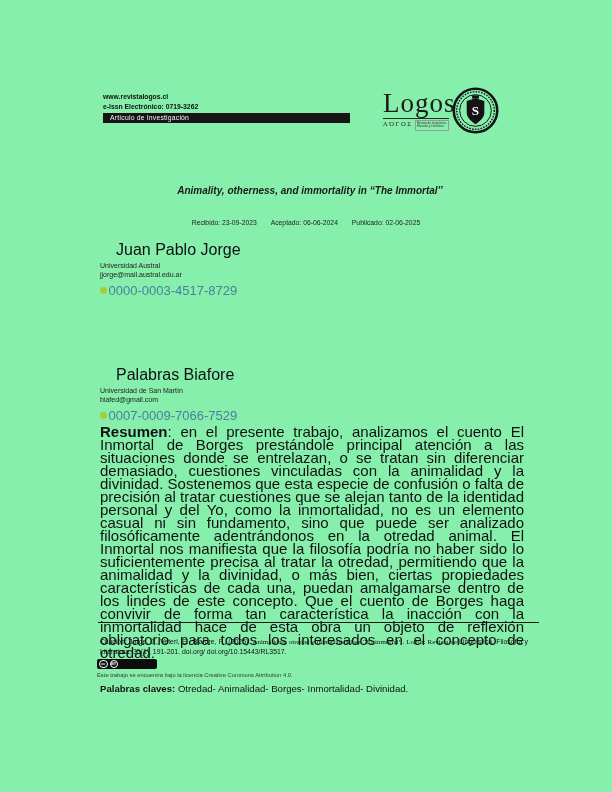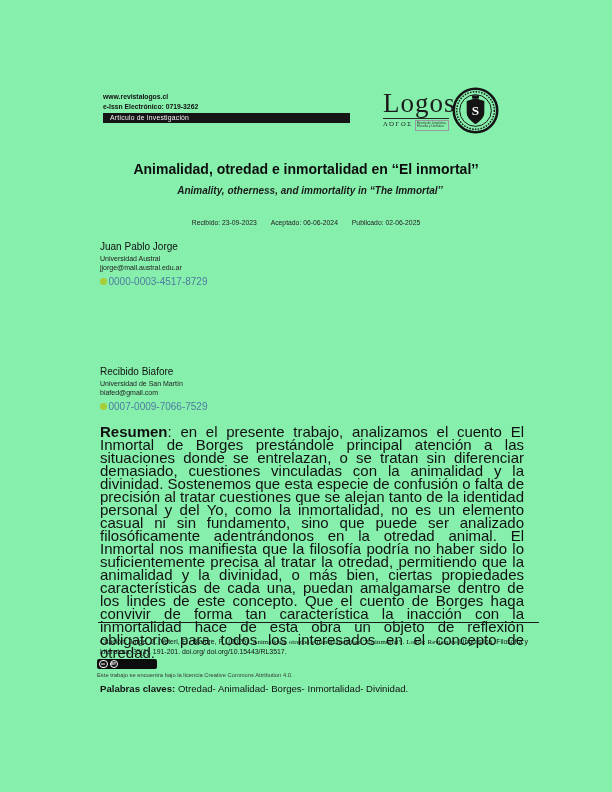--- a/index.html
+++ b/index.html
@@ -20,23 +20,23 @@
   .wordmark-greek { font-family:"Liberation Serif", serif; font-size:6.5px; letter-spacing:1.6px; color:#1a1a1a; white-space:nowrap; }
   .wordmark-tagline { font-size:3px; line-height:1.25; color:#333; margin-left:2px; border:0.5px solid #999; padding:0.5px 1px; }
   .seal { position:absolute; left:452px; top:87px; }
   
   .title { position:absolute; left:0; top:161px; width:612px; text-align:center; font-size:14px; font-weight:700; color:#0d0d0d; }
   .subtitle { position:absolute; left:4px; top:185px; width:612px; text-align:center; font-size:10px; font-weight:700; font-style:italic; color:#1a1a1a; }
   .dates { position:absolute; left:0; top:219px; width:612px; text-align:center; font-size:6.8px; color:#222; }
   .dates span { margin:0 6px; }
   
   .author { position:absolute; left:100px; }
-  .author-name { font-size:10px; color:#111; margin-bottom:2px; }
+  .author-name { font-size:16px; color:#111; margin-bottom:2px;margin-left:16px; }
   .author-aff, .author-email { font-size:7px; color:#222; line-height:1.35; }
-  .orcid-row { margin-top:3px; display:flex; align-items:center; gap:2px; font-size:10px; color:#4e7ca1; cursor:pointer; }
+  .orcid-row { margin-top:3px; display:flex; align-items:center; gap:2px; font-size:13px; color:#4e7ca1; cursor:pointer; }
   .orcid-dot { width:6.5px; height:6.5px; border-radius:50%; background:#a6ce39; display:inline-block; flex:0 0 auto; }
   
   .body-col { position:absolute; left:100px; top:425px; width:424px; }
   .abstract { font-size:15px; line-height:13px; text-align:justify; text-align-last:justify; color:#111; margin:0 0 24px 0; }
   .abstract b, .keywords b { font-weight:700;text-align:center; }
   .keywords { font-size:9.6px; color:#111; margin:0; }
   
   .rule { position:absolute; left:98px; top:622px; width:441px; border-top:1.6px solid #1a1a1a; height:0; }
   .citation { position:absolute; left:100px; top:630px; width:428px; font-size:6.9px; line-height:1.5; text-align:justify; color:#111; }
   .citation .serif { font-family:"Liberation Serif", serif; }
@@ -78,42 +78,41 @@
     <svg width="47" height="47" viewBox="0 0 48 48" aria-hidden="true">
       <circle cx="24" cy="24" r="22.2" fill="none" stroke="#141414" stroke-width="2.6"></circle>
       <circle cx="24" cy="24" r="19.2" fill="none" stroke="#141414" stroke-width="1.4" stroke-dasharray="1.6 1.3"></circle>
       <circle cx="24" cy="24" r="16.2" fill="none" stroke="#141414" stroke-width="1"></circle>
       <rect x="20.5" y="8.5" width="7" height="3.4" fill="#141414"></rect>
       <path d="M24 11.5 L33 14.2 V26.5 C33 32.5 24 38 24 38 C24 38 15 32.5 15 26.5 V14.2 Z" fill="#141414"></path>
       <text x="24" y="28.6" text-anchor="middle" font-family="Liberation Serif, serif" font-size="13.5" font-weight="bold" fill="#ffffff">S</text>
     </svg>
   </div>
 
-  <div class="title">Animalidad, otredad e inmortalidad en ‘‘El inmortal’’</div>
   <div class="subtitle">Animality, otherness, and immortality in ‘‘The Immortal’’</div>
 
   <div class="dates">
     <span>Recibido: 23-09-2023</span>
     <span>Aceptado: 06-06-2024</span>
     <span>Publicado: 02-06-2025</span>
   </div>
 
   <div class="author" style="top:241px">
     <div class="author-name">Juan Pablo Jorge</div>
     <div class="author-aff">Universidad Austral</div>
     <div class="author-email">jjorge@mail.austral.edu.ar</div>
     <div class="orcid-row">
       <span class="orcid-dot"></span>
       <span>0000-0003-4517-8729</span>
     </div>
   </div>
 
 
   <div class="author" style="top:366px">
-    <div class="author-name">Recibido Biafore</div>
+    <div class="author-name">Palabras Biafore</div>
     <div class="author-aff">Universidad de San Martín</div>
     <div class="author-email">biafed@gmail.com</div>
     <div class="orcid-row">
       <span class="orcid-dot"></span>
       <span>0007-0009-7066-7529</span>
     </div>
   </div>
 
   <div class="body-col">
     <p class="abstract"><b>Resumen</b><span>: en el presente trabajo, analizamos el cuento El Inmortal de Borges prestándole principal atención a las situaciones donde se entrelazan, o se tratan sin diferenciar demasiado, cuestiones vinculadas con la animalidad y la divinidad. Sostenemos que esta especie de confusión o falta de precisión al tratar cuestiones que se alejan tanto de la identidad personal y del Yo, como la inmortalidad, no es un elemento casual ni sin fundamento, sino que puede ser analizado filosóficamente adentrándonos en la otredad animal. El Inmortal nos manifiesta que la filosofía podría no haber sido lo suficientemente precisa al tratar la otredad, permitiendo que la animalidad y la divinidad, o más bien, ciertas propiedades características de cada una, puedan amalgamarse dentro de los lindes de este concepto. Que el cuento de Borges haga convivir de forma tan característica la inacción con la inmortalidad hace de esta obra un objeto de reflexión obligatorio para todos los interesados en el concepto de otredad.</span></p>

